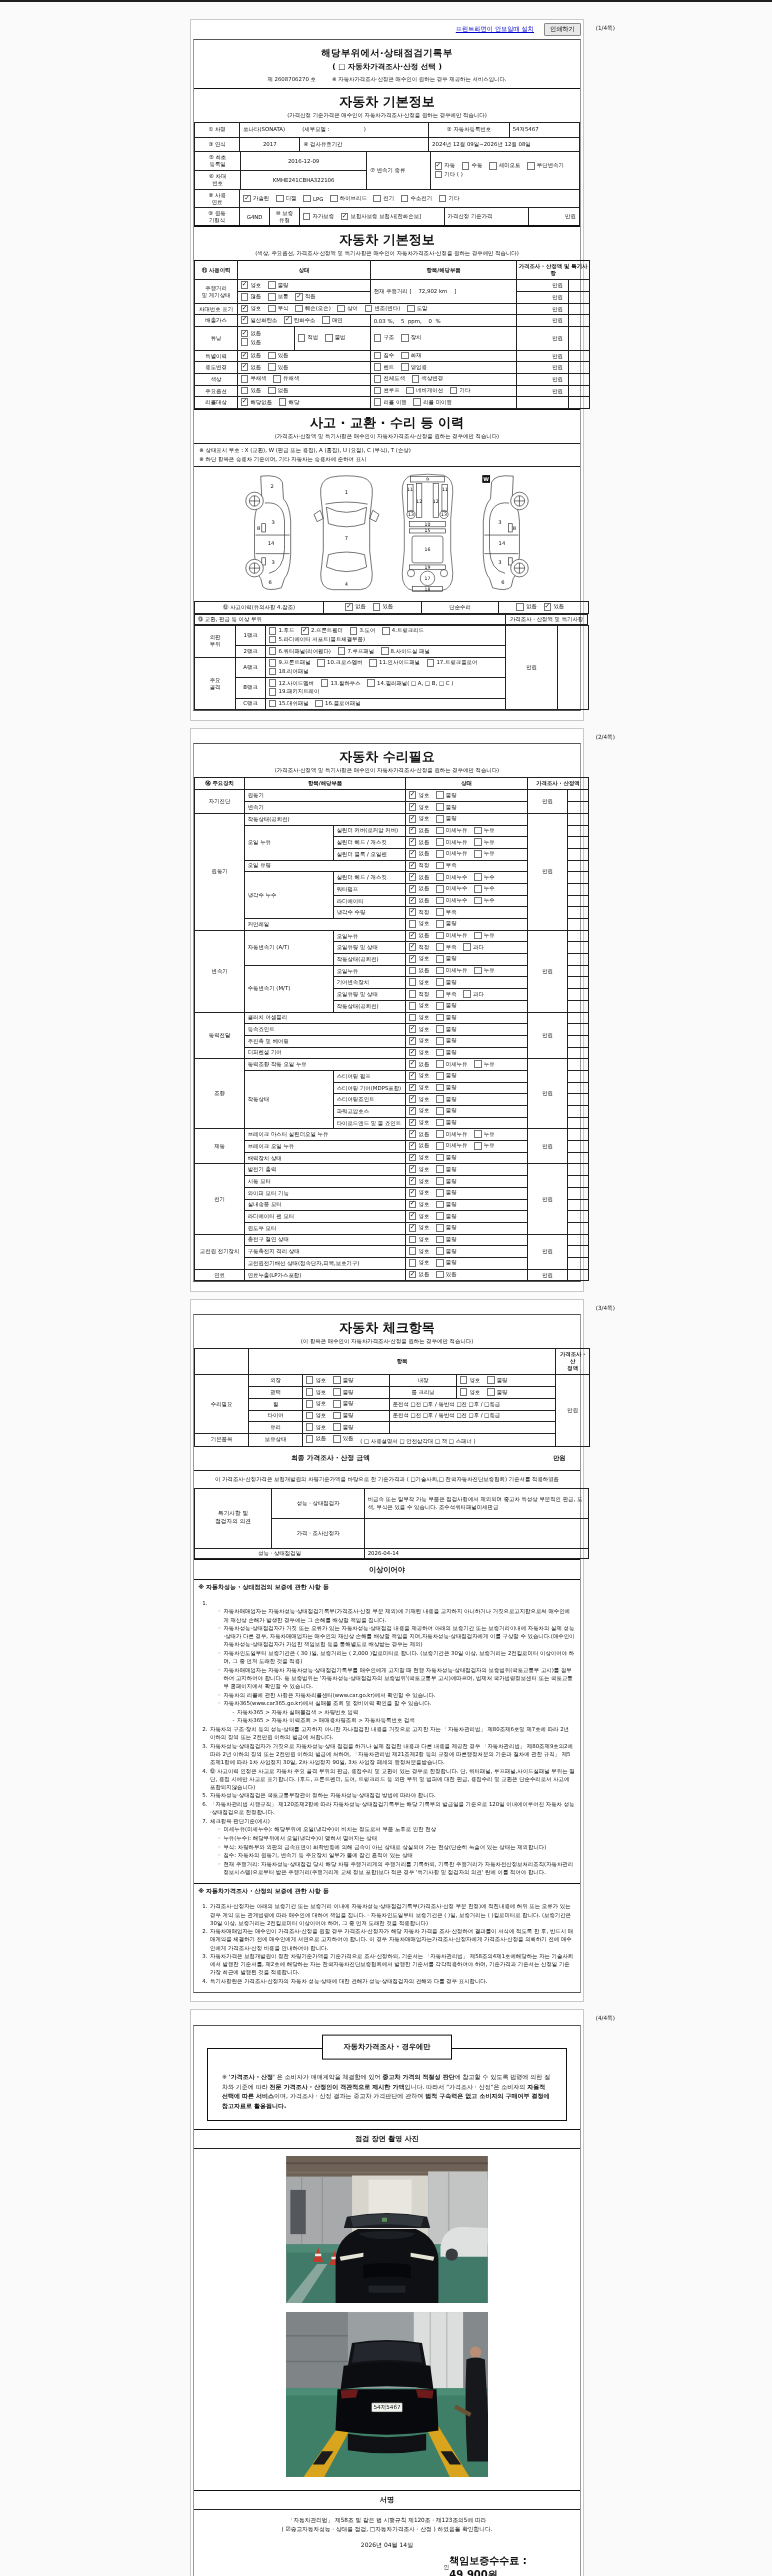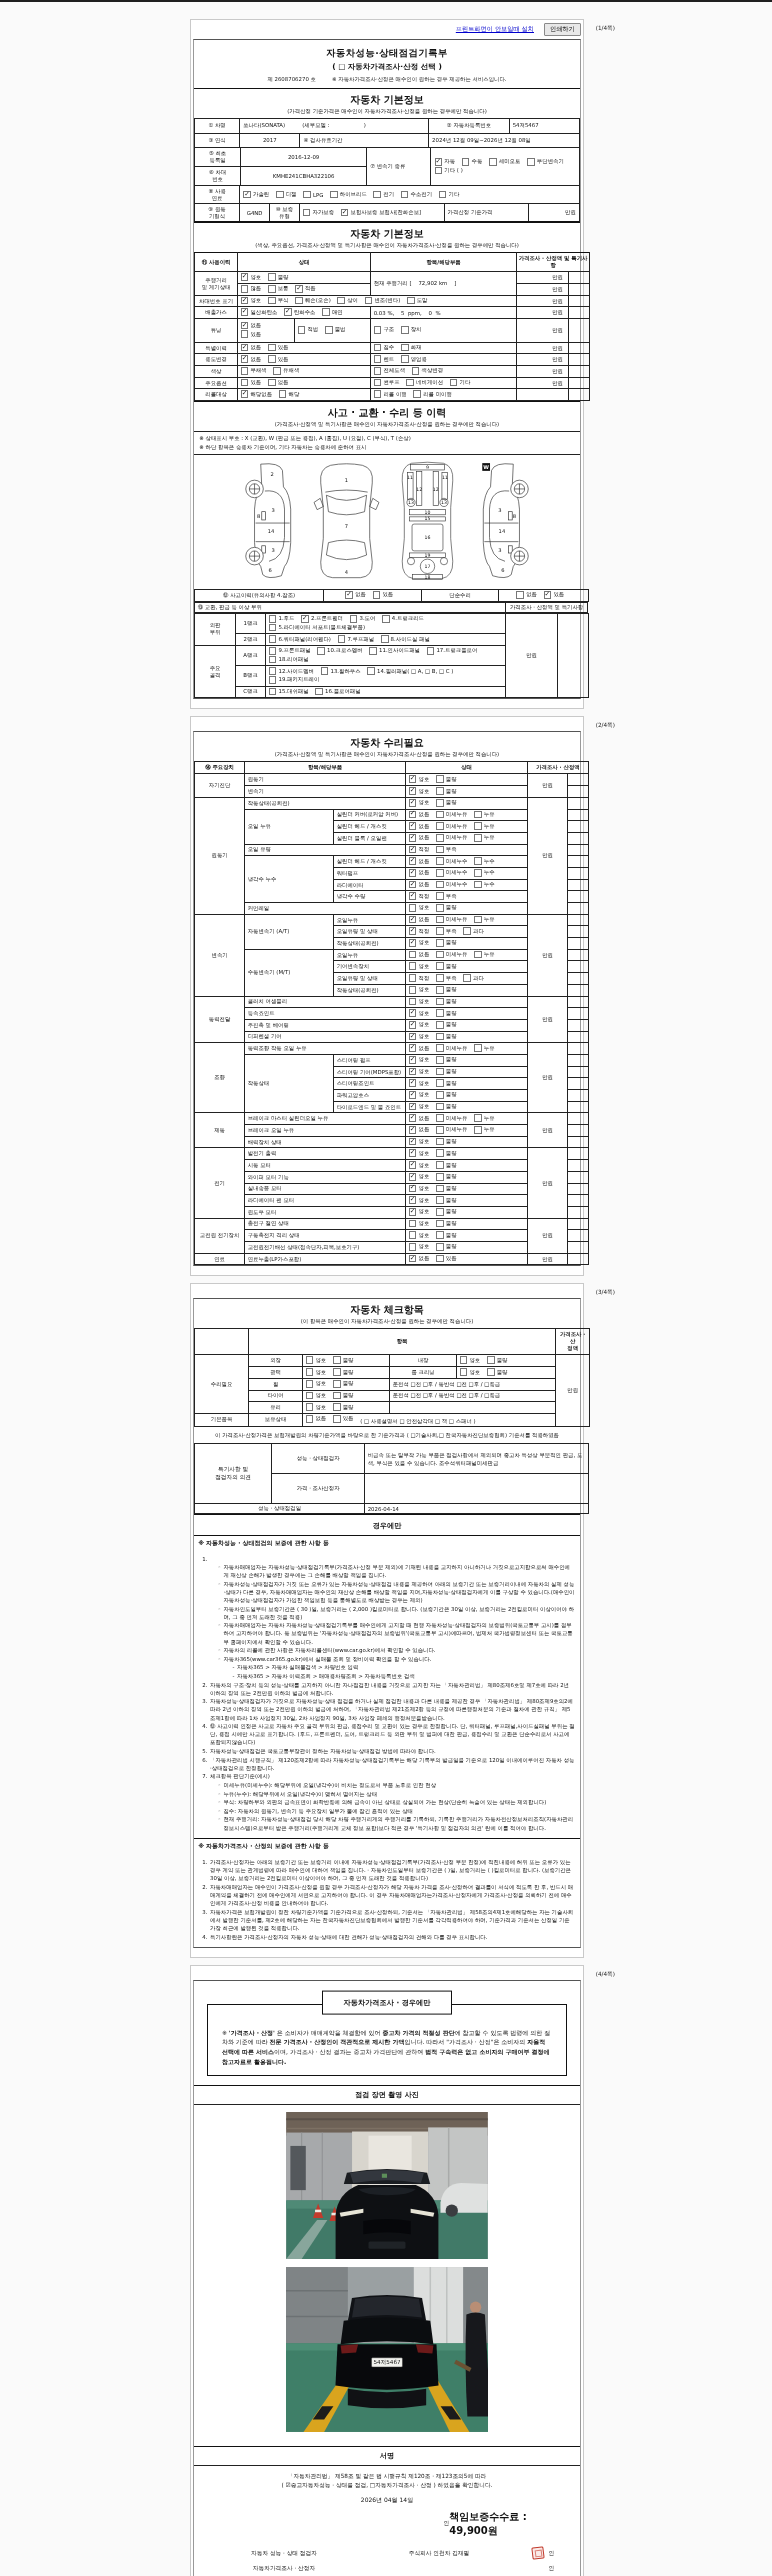--- a/index.html
+++ b/index.html
@@ -11,21 +11,21 @@
   .toolbar{position:relative;height:13.4px;padding:3.1px 2.1px 0 2.1px;text-align:right;}
   .toolbar a{color:#0000cc;text-decoration:underline;font-size:6.2px;margin-right:7.2px;cursor:pointer;}
   .print-btn{font-family:inherit;font-size:6.2px;padding:1px 5.2px;background:#e8e8e8;border:0.5px solid #8a8a8a;border-radius:1px;cursor:pointer;}
   .plabel{position:absolute;right:-32px;top:5.2px;font-size:5.7px;color:#222;background:transparent;}
   .pagelinehdr{position:relative;height:11.3px;}
   .sheet{margin:3.1px 2.1px 8.2px 2.1px;border:1px solid #555;border-left:0.5px solid #999;border-right:0.5px solid #999;background:#fff;}
   .mtitle{text-align:center;font-size:9.3px;font-weight:bold;padding-top:7.2px;letter-spacing:0.5px;}
   .msub{text-align:center;font-size:7.5px;font-weight:bold;padding:1.5px 0 4.1px;}
   .docline{text-align:center;font-size:5.4px;padding-bottom:5.2px;color:#222;}
   .docline span{margin:0 7.2px;}
-  .stitle{text-align:center;font-weight:bold;font-size:10px;padding:3.6px 0 1px;border-top:1px solid #111;}
+  .stitle{text-align:center;font-weight:bold;font-size:13px;padding:3.6px 0 1px;border-top:1px solid #111;}
   .scap{text-align:center;font-size:5.4px;padding:0.5px 0 3.1px;}
   
   .btable{border:0.5px solid #222;border-bottom:1px solid #111;margin:0;}
   .brow{display:flex;border-top:0.5px solid #222;}
   .brow:first-child{border-top:none;}
   .bc{border-left:0.5px solid #222;padding:1.5px 3.1px;font-size:5.4px;display:flex;align-items:center;box-sizing:border-box;min-height:13.4px;}
   .bc:first-child{border-left:none;}
   .lab{justify-content:center;text-align:center;}
   .stack{display:flex;flex-direction:column;padding:0;}
   .stack .srw{display:flex;flex:1;border-top:0.5px solid #222;}
@@ -89,21 +89,21 @@
   <div class="topedge"></div>
   <div class="doc-col">
 
     <div class="page">
       <div class="toolbar">
         <a>프린트화면이 안보일때 설치</a>
         <button class="print-btn">인쇄하기</button>
         <span class="plabel">(1/4쪽)</span>
       </div>
       <div class="sheet">
-        <div class="mtitle">자동차성능·상태점검기록부</div>
+        <div class="mtitle">해당부위에서·상태점검기록부</div>
         <div class="msub">(  □ 자동차가격조사·산정 선택  )</div>
         <div class="docline">
           <span>제 2608706270 호</span>
           <span>※ 자동차가격조사·산정은 매수인이 원하는 경우 제공하는 서비스입니다.</span>
         </div>
 
         <div class="stitle">자동차 기본정보</div>
         <div class="scap">(가격산정 기준가격은 매수인이 자동차가격조사·산정을 원하는 경우에만 적습니다)</div>
         <div class="btable" id="basic-table">
             <div class="brow">
@@ -1342,20 +1342,24 @@
                     <span class="cb"></span>
                     <span class="cbl">없음</span>
                   </span><span class="cbw">
                     <span class="cb"></span>
                     <span class="cbl">있음</span>
                   </span><span>( □ 사용설명서 □ 안전삼각대 □ 잭 □ 스패너 )</span></td>
               </tr>
             </tbody>
         </table>
 
+        <div style="display:flex;border-bottom:0.5px solid #222;">
+          <div style="flex:1;text-align:center;font-weight:bold;font-size:6.7px;padding:7.2px 0;">최종 가격조사 · 산정 금액</div>
+          <div style="width:113px;text-align:right;font-weight:bold;font-size:6.2px;padding:7.2px 14.4px 7.2px 0;box-sizing:border-box;">만원</div>
+        </div>
         <div style="text-align:center;font-size:5.4px;padding:4.1px 15.5px;line-height:1.6;">이 가격조사·산정가격은 보험개발원의 차량기준가액을 바탕으로 한 기준가격과 ( □기술사회,□ 한국자동차진단보증협회) 기준서를 적용하였음</div>
 
         <table style="border-top:0.5px solid #222;">
           <colgroup>
               <col style="width:77px">
               <col style="width:93px">
               <col style="width:224px">
             </colgroup>
           <tbody>
             <tr>
@@ -1368,21 +1372,21 @@
               <td class="center" style="height:27px;">가격 · 조사산정자</td>
               <td></td>
             </tr>
             <tr>
               <td class="center" colspan="2">성능 · 상태점검일</td>
               <td>2026-04-14</td>
             </tr>
           </tbody>
         </table>
 
-        <div class="ntitle">경우에만</div>
+        <div class="ntitle">이상이어야</div>
         <div class="nsec">※ 자동차성능 · 상태점검의 보증에 관한 사항 등</div>
         <div class="nbody" id="notices-1">
             <div class="nt lv0">
               <span class="mk">1.</span>
               <span class="tx"></span>
             </div>
             <div class="nt lv1">
               <span class="mk">◦</span>
               <span class="tx">자동차매매업자는 자동차성능·상태점검기록부(가격조사·산정 부분 제외)에 기재된 내용을 고지하지 아니하거나 거짓으로고지함으로써 매수인에게 재산상 손해가 발생한 경우에는 그 손해를 배상할 책임을 집니다.</span>
             </div>

